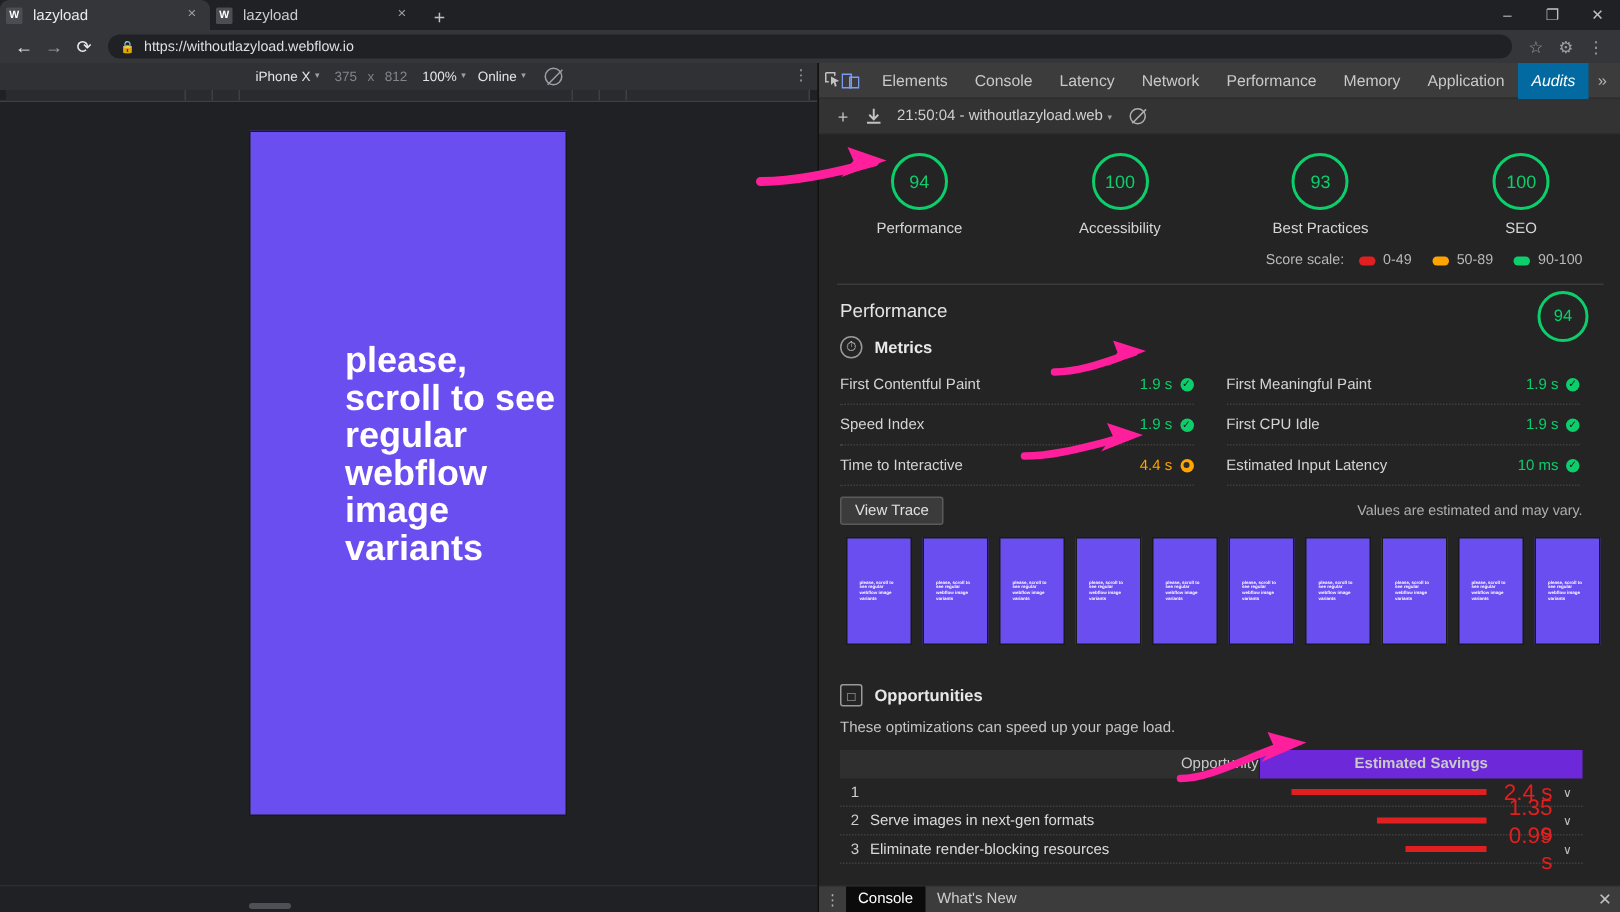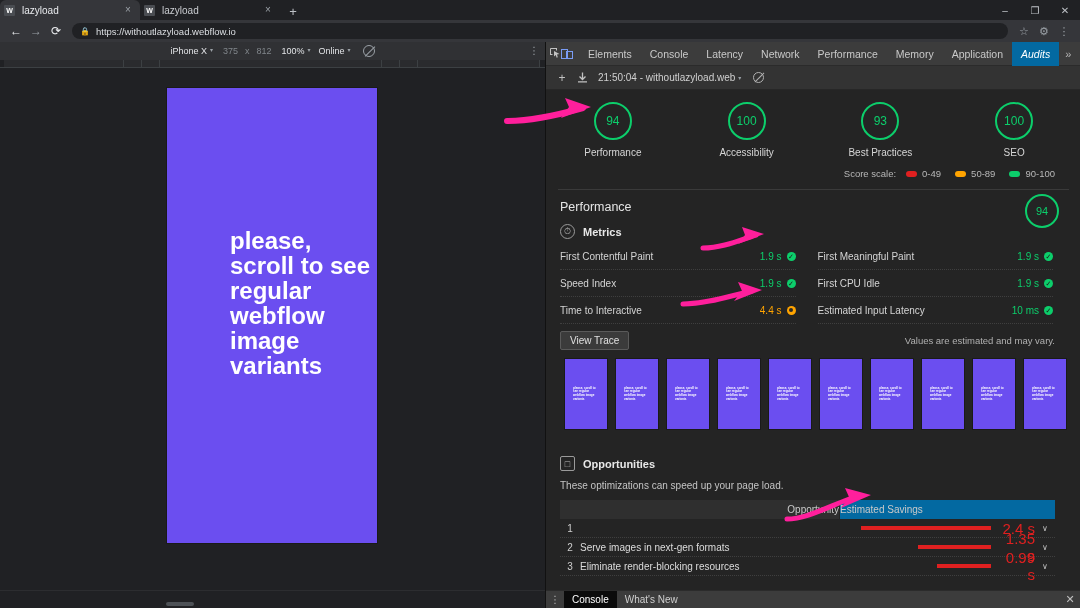--- a/index.html
+++ b/index.html
@@ -286,21 +286,21 @@
   }
 
   .oppsec { padding: 16px 26px 0 14px; }
   .oppdesc { font-size: 10px; color: #c4c4c4; margin-top: 9px; }
   .opptable { margin-top: 9px; }
   .oppthead { display: flex; font-size: 10px; color: #c9c9c9; }
   .oppthead .c1 {
     flex: 0 0 280px; background: #2f2f2f; text-align: right;
     padding: 4px 0; border-right: 1px solid #242424;
   }
-  .oppthead .c2 { flex: 1 1 auto; background: #0369a1; padding: 4px 0; }
+  .oppthead .c2 { flex: 1 1 auto; background: #6d28d9; text-align: center; padding: 4px 0; font-weight: bold; }
   .opprow {
     display: flex; align-items: center; height: 19px;
     border-bottom: 1px dotted #3f3f3f; font-size: 10px; color: #dcdcdc;
   }
   .opprow .num { flex: 0 0 20px; text-align: center; color: #cfcfcf; }
   .opprow .txt { flex: 0 0 260px; }
   .opprow .barwrap {
     flex: 1 1 auto; display: flex; align-items: center; justify-content: flex-end;
     padding-right: 6px;
   }

